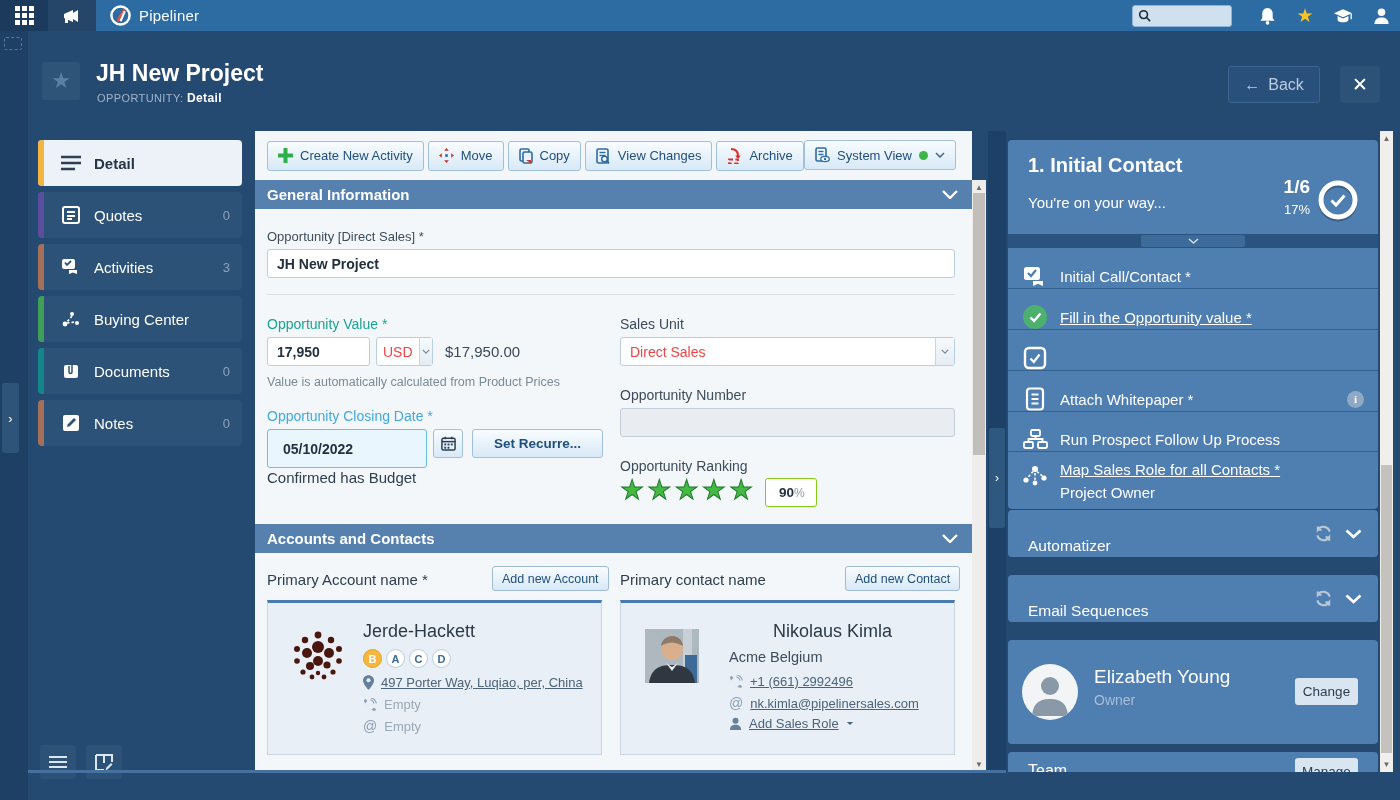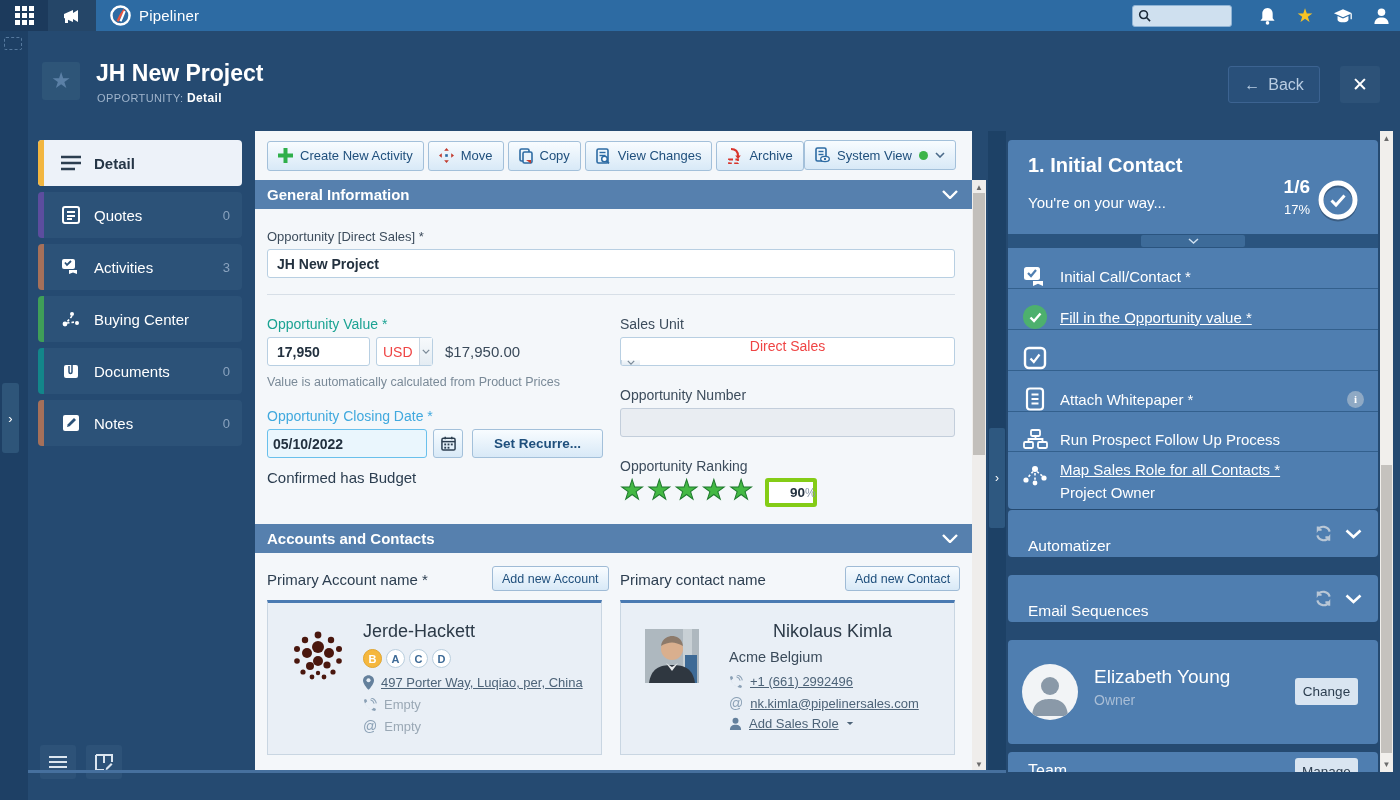--- a/index.html
+++ b/index.html
@@ -62,25 +62,25 @@
 
   .flabel { position:absolute; font-size:13px; color:#3c4c5c; }
   .flabel.teal { color:#1ba393; } .flabel.blue { color:#41a9de; }
   .inp { position:absolute; background:#fff; border:1px solid #b8cfe2; border-radius:3px; font-size:14px; color:#23313f; padding:0 9px; height:29px; font-family:"Liberation Sans",sans-serif; }
   .inp.bold { font-weight:bold; }
   .divider { position:absolute; left:12px; width:688px; height:1px; background:#d7dfe7; }
   .helper { position:absolute; font-size:12.5px; color:#7a8a98; }
   .sel { position:absolute; background:#fff; border:1px solid #b8cfe2; border-radius:3px; display:flex; align-items:center; cursor:pointer; }
   .sel .sel-val { flex:1; padding:0 9px; font-size:14px; font-weight:normal; color:#ef4444; }
   .sel .sel-arrow { width:19px; align-self:stretch; border-left:1px solid #c9d6e2; background:linear-gradient(#f7fafc,#e4ecf3); display:flex; align-items:center; justify-content:center; }
-  .date-inp { position:absolute; background:#eaf6fd; border:1px solid #69c0ec; border-radius:3px; font-size:14px; font-weight:bold; color:#23313f; padding:0 5px; height:29px; display:flex; align-items:center; }
+  .date-inp { position:absolute; background:#eaf6fd; border:1px solid #69c0ec; border-radius:3px; font-size:14px; font-weight:bold; color:#23313f; padding:0 15px; height:39px; display:flex; align-items:center; }
   .sq-btn { position:absolute; height:29px; background:linear-gradient(#f8fcff,#d8e9f7); border:1px solid #a3c0da; border-radius:3px; display:flex; align-items:center; justify-content:center; cursor:pointer; color:#1f4f7c; font-size:13.5px; font-weight:bold; }
   .stars { position:absolute; display:flex; gap:3px; }
   .stars span { color:#44b944; font-size:27px; line-height:1; -webkit-text-stroke:1px #1f7a2e; cursor:pointer; }
-  .pct-box { position:absolute; width:52px; height:29px; background:#fff; border:4px solid #84cc16; border-radius:3px; display:flex; align-items:center; padding:0 21px; }
+  .pct-box { position:absolute; width:52px; height:29px; background:#fff; border:1px solid #84cc16; border-radius:3px; display:flex; align-items:center; padding:0 13px; }
   .pct-box .pv { font-size:13.5px; font-weight:bold; color:#23313f; flex:1; }
   .pct-box .pu { font-size:12px; color:#8a98a8; }
 
   .card-lbl { position:absolute; font-size:15px; color:#2c3e50; }
   .sm-btn { position:absolute; height:25px; padding:0 9px; background:linear-gradient(#f8fcff,#d8e9f7); border:1px solid #9fbbd6; border-radius:3px; color:#1f4f7c; font-size:12.5px; display:flex; align-items:center; cursor:pointer; }
   .pcard { position:absolute; width:335px; height:155px; background:#e9eff6; border:1px solid #c9d6e2; border-top:3px solid #4a7ab2; }
   .pcard .c-name { position:absolute; left:95px; top:18px; font-size:18px; color:#2c3a48; }
   .crow { position:absolute; left:95px; display:flex; align-items:center; gap:7px; font-size:13px; }
   .crow a { color:#4d6378; text-decoration:underline; cursor:pointer; }
   .crow .empty { color:#9aa8b5; }
@@ -388,21 +388,21 @@
       <span class="sel-arrow">
           <svg width="8" height="5" viewBox="0 0 10 6">
             <path d="M1 1 L5 5 L9 1" fill="none" stroke="#7a8a98" stroke-width="1.6"></path>
           </svg>
         </span>
     </div>
     <div class="flabel" style="left:190px; top:212px; font-size:15px; color:#3a4a5a;">$17,950.00</div>
     <div class="helper" style="left:12px; top:244px;">Value is automatically calculated from Product Prices</div>
 
     <div class="flabel" style="left:365px; top:185px; font-size:14px;">Sales Unit</div>
-    <div class="sel" style="left:365px; top:206px; width:335px; height:29px;flex-direction:column;">
+    <div class="sel" style="left:365px; top:206px; width:335px; height:29px;">
       <span class="sel-val">Direct Sales</span>
       <span class="sel-arrow">
           <svg width="8" height="5" viewBox="0 0 10 6">
             <path d="M1 1 L5 5 L9 1" fill="none" stroke="#7a8a98" stroke-width="1.6"></path>
           </svg>
         </span>
     </div>
 
     <div class="flabel blue" style="left:12px; top:277px; font-size:14px;">Opportunity Closing Date *</div>
     <div class="date-inp" style="left:12px; top:298px; width:160px;">

